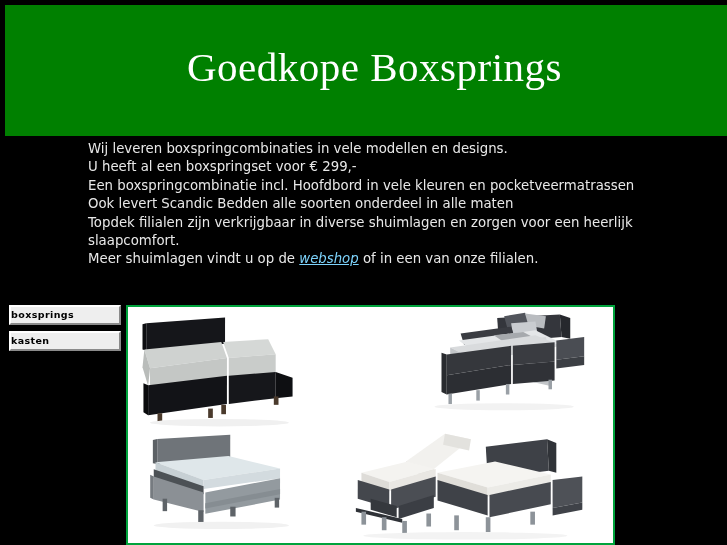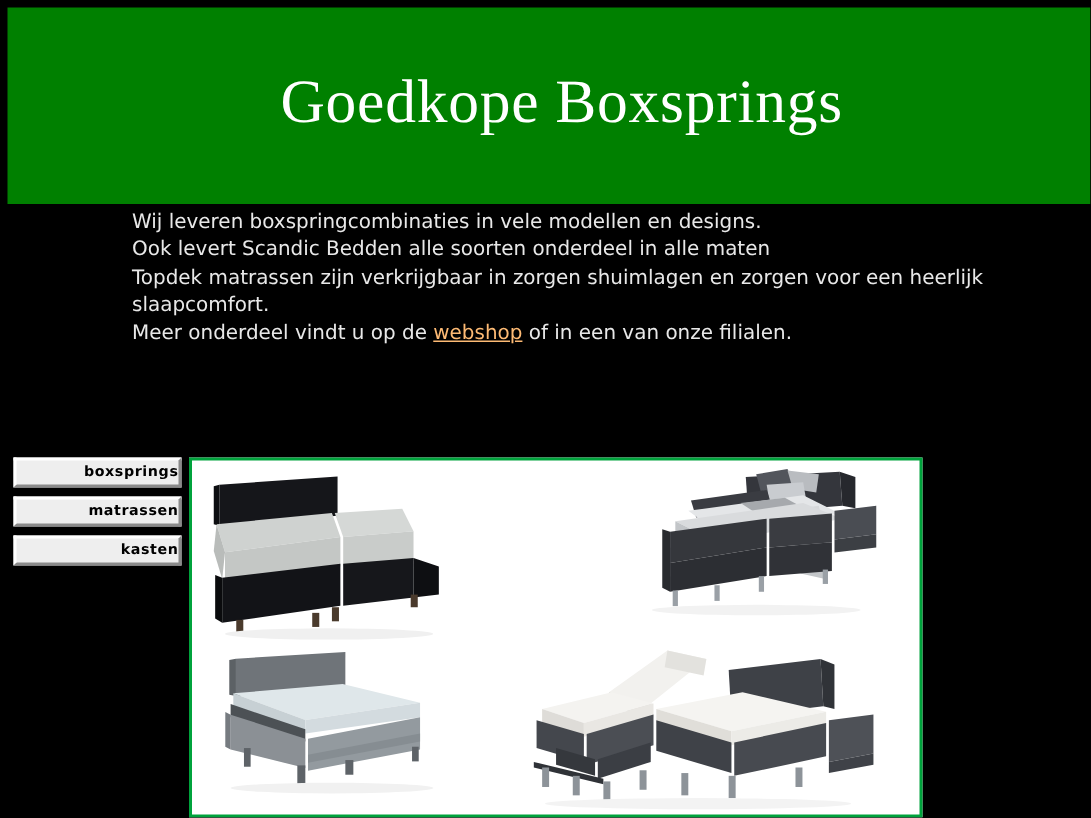--- a/index.html
+++ b/index.html
@@ -47,23 +47,24 @@
     left: 88px;
     top: 140px;
     width: 600px;
     color: #e8e8e8;
     font-size: 13.3px;
     line-height: 18.4px;
     font-family: "DejaVu Sans", sans-serif;
   }
   #intro-copy .line { white-space: pre-wrap; }
   #webshop-link {
-    color: #fdba74;
+    color: #7dd3fc;
     text-decoration: underline;
     cursor: pointer;
+    font-style: italic;
   }
 
   
   #sidebar-nav {
     position: absolute;
     left: 9px;
     top: 305px;
     width: 112px;
   }
   .nav-button {
@@ -76,21 +77,21 @@
     border-left: 2px solid #ffffff;
     border-right: 2px solid #8a8a8a;
     border-bottom: 2px solid #8a8a8a;
     box-sizing: border-box;
     color: #000000;
     font-family: "DejaVu Sans", sans-serif;
     font-size: 9.5px;
     font-weight: bold;
     letter-spacing: 0.4px;
     line-height: 16px;
-    text-align: right;
+    text-align: left;
     cursor: pointer;
     user-select: none;
   }
 
   
   #gallery-panel {
     position: absolute;
     left: 126px;
     top: 305px;
     width: 489px;
@@ -120,29 +121,30 @@
 </style>
 </head>
 <body>
 
 <div id="site-header">
   <div id="site-title">Goedkope Boxsprings</div>
 </div>
 
 <div id="intro-copy">
   <div class="line">Wij leveren boxspringcombinaties in vele modellen en designs.</div>
+  <div class="line">U heeft al een boxspringset voor € 299,-</div>
+  <div class="line">Een boxspringcombinatie incl. Hoofdbord in vele kleuren en pocketveermatrassen</div>
   <div class="line">Ook levert Scandic Bedden alle soorten onderdeel in alle maten</div>
-  <div class="line">Topdek matrassen zijn verkrijgbaar in zorgen shuimlagen en zorgen voor een heerlijk</div>
+  <div class="line">Topdek filialen zijn verkrijgbaar in diverse shuimlagen en zorgen voor een heerlijk</div>
   <div class="line">slaapcomfort.</div>
-  <div class="line"><span>Meer onderdeel vindt u op de </span><span id="webshop-link">webshop</span><span> of in een van onze filialen.</span></div>
+  <div class="line"><span>Meer shuimlagen vindt u op de </span><span id="webshop-link">webshop</span><span> of in een van onze filialen.</span></div>
 </div>
 
 <div id="sidebar-nav">
   <div class="nav-button">boxsprings</div>
-  <div class="nav-button">matrassen</div>
   <div class="nav-button">kasten</div>
 </div>
 
 <div id="gallery-panel">
   <div id="gallery-inner">
 
     <div class="gallery-cell" id="cell-0">
       <svg viewBox="0 0 200 120" preserveAspectRatio="xMidYMid meet">
         <rect x="0" y="0" width="200" height="120" fill="#ffffff"></rect>
 

